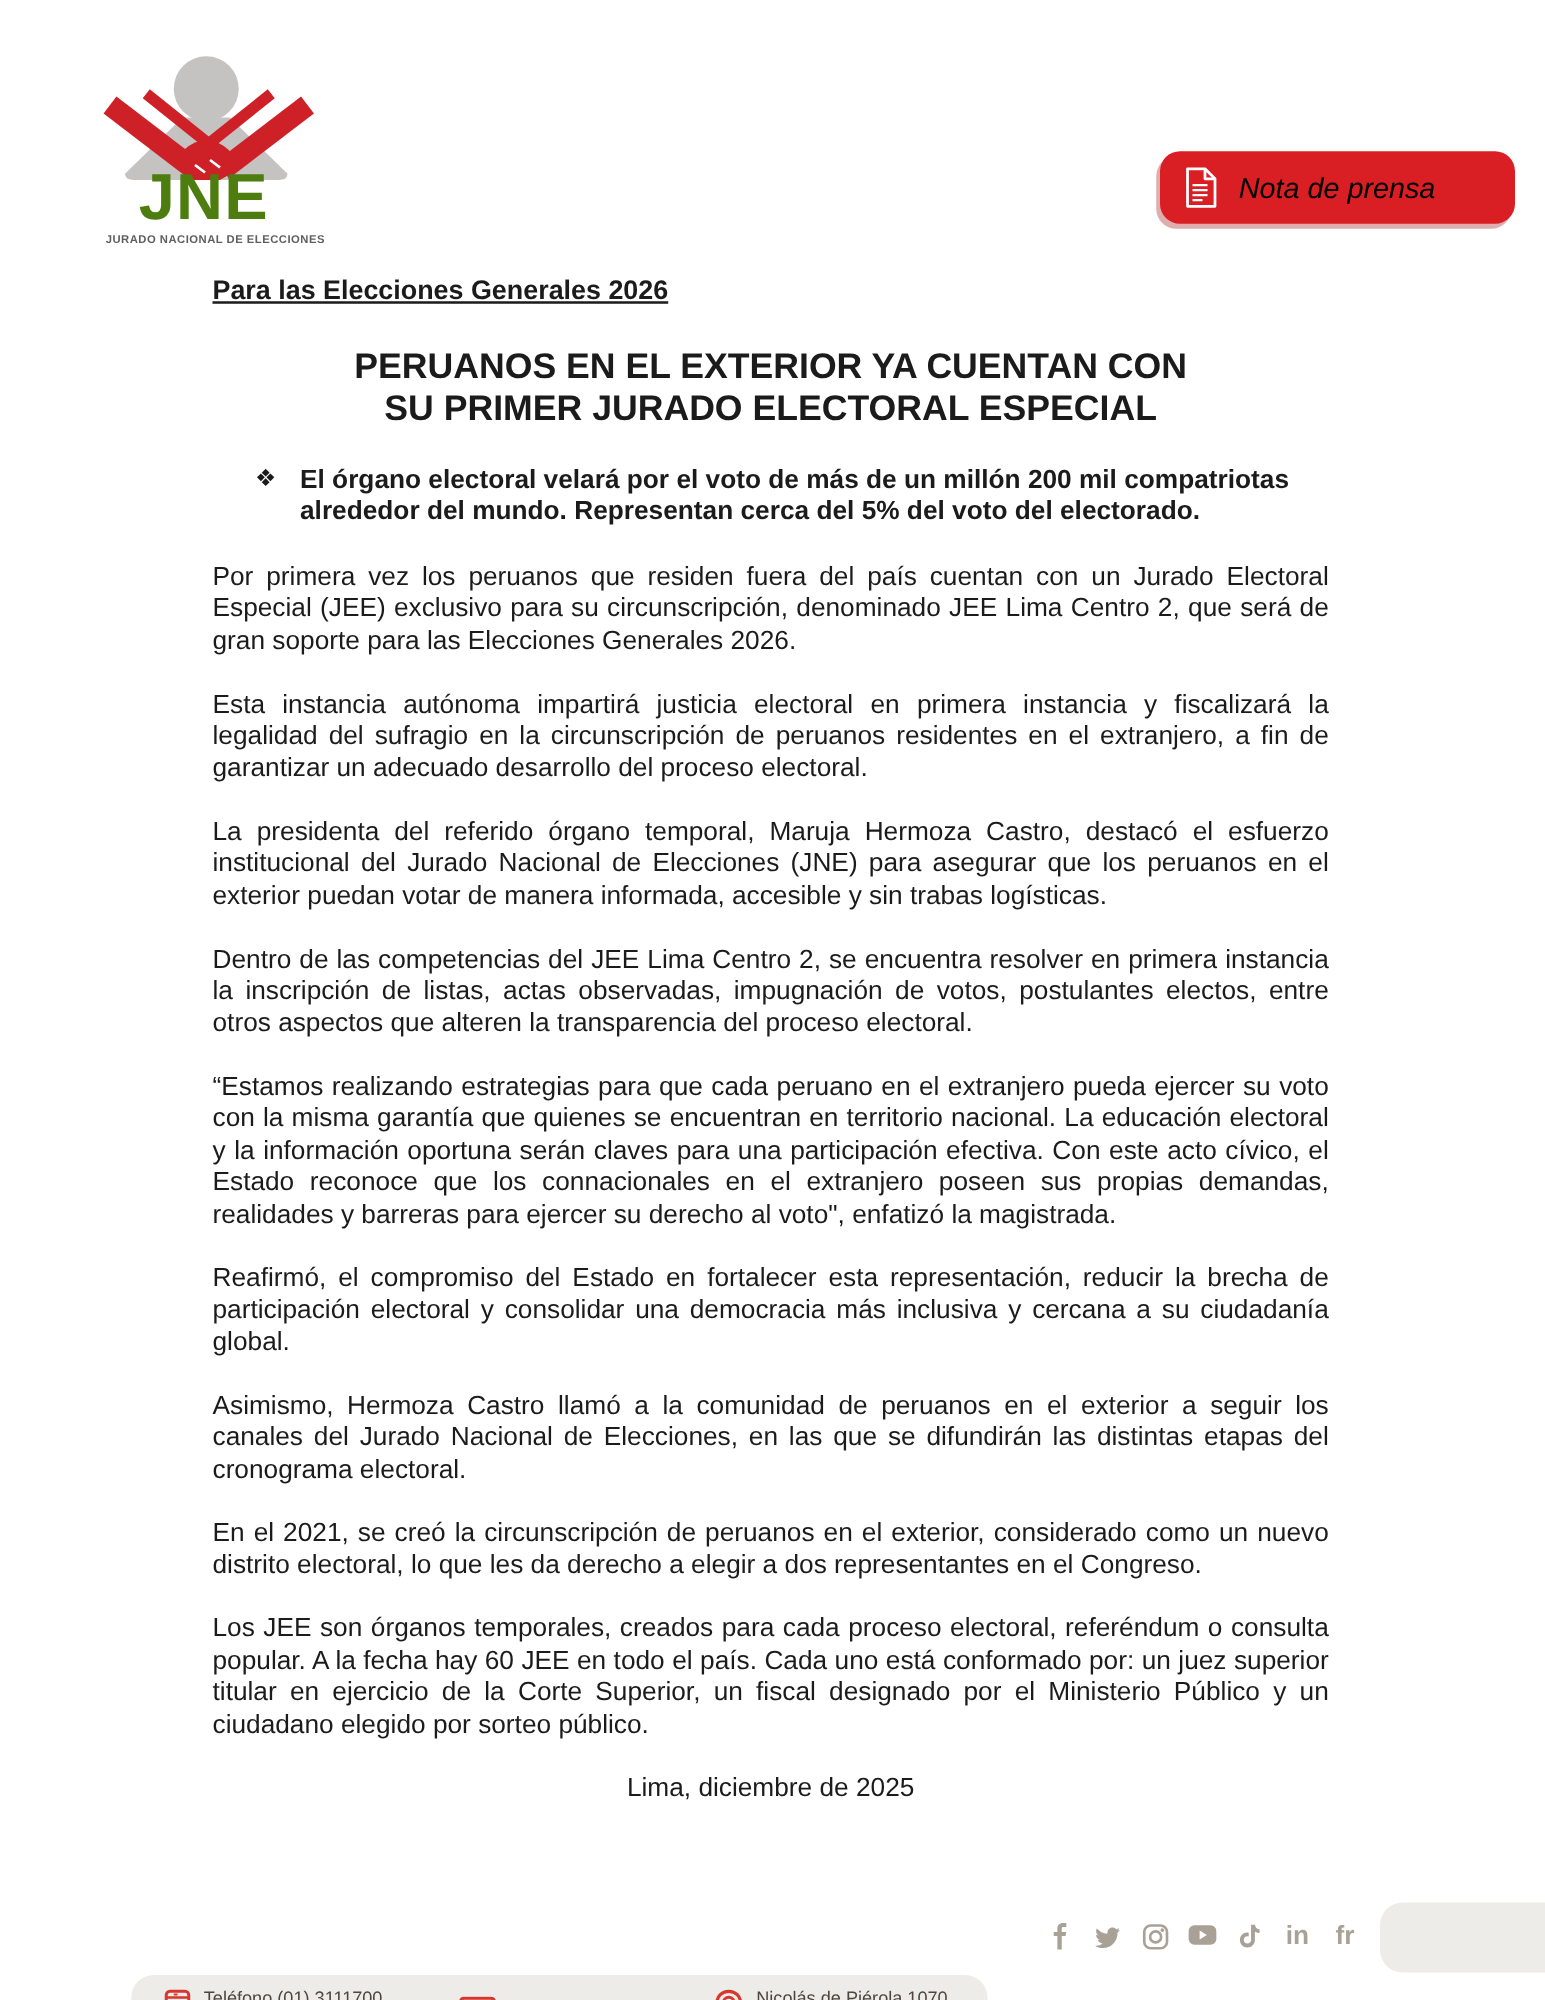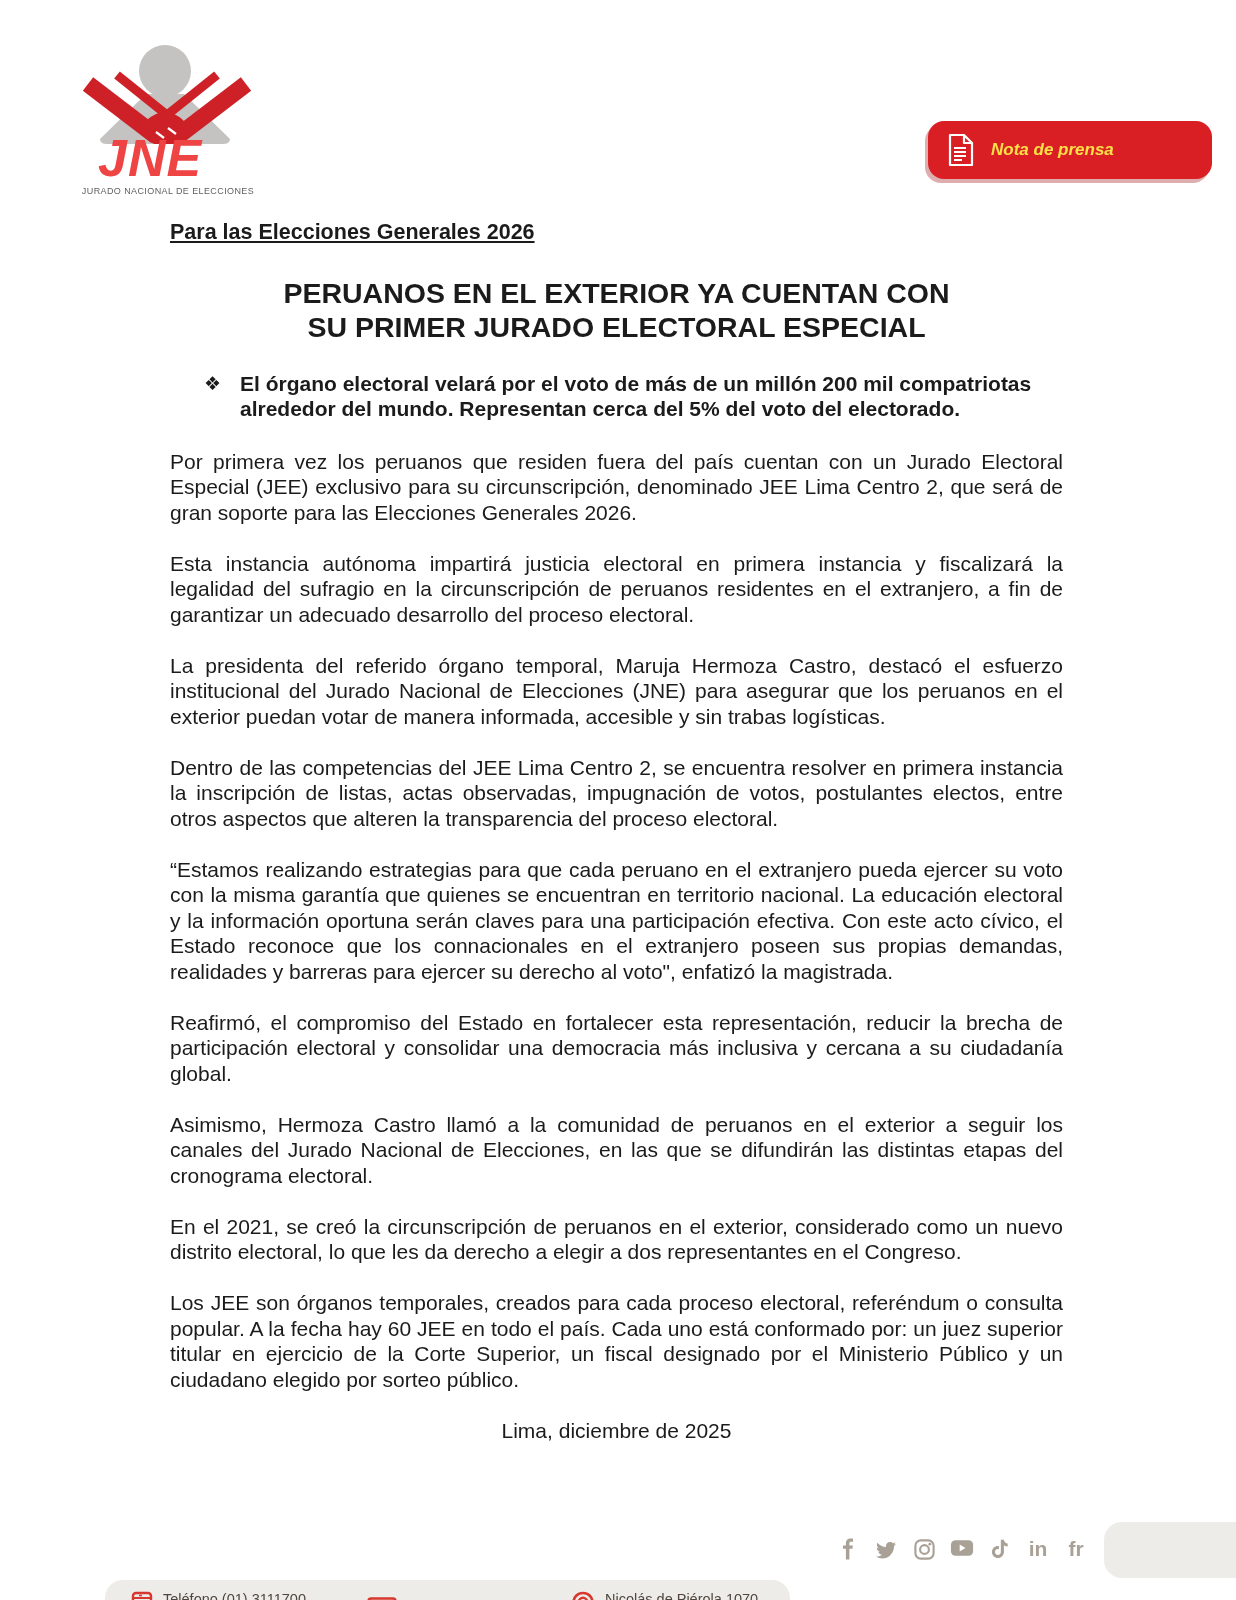--- a/index.html
+++ b/index.html
@@ -5,34 +5,34 @@
   html,body{margin:0;padding:0;}
   body{
     width:1236px;height:1600px;position:relative;background:#ffffff;
     font-family:"Liberation Sans","DejaVu Sans",sans-serif;color:#1b1b1b;
     overflow:hidden;
   }
   
   .logo-block{position:absolute;left:78px;top:44px;width:180px;}
   .logo-emblem{display:block;}
   .logo-acronym{
-    position:absolute;left:20px;top:88px;width:130px;
-    font-size:52px;font-weight:800;color:#ef4444;letter-spacing:1px;line-height:1;font-style:italic;
+    position:absolute;left:20px;top:88px;width:130px;text-align:center;
+    font-size:52px;font-weight:800;color:#4d7c0f;letter-spacing:1px;line-height:1;
   }
   .logo-caption{
-    position:absolute;left:-2px;top:142px;width:184px;text-align:center;
-    font-size:9px;font-weight:normal;color:#5f5f5f;letter-spacing:.4px;white-space:nowrap;
+    position:absolute;left:-2px;top:142px;width:184px;text-align:right;
+    font-size:9px;font-weight:bold;color:#5f5f5f;letter-spacing:.4px;white-space:nowrap;
   }
   .badge{
     position:absolute;left:928px;top:121px;width:284px;height:58px;
     background:#DA1F24;border-radius:16px;display:flex;align-items:center;
     box-sizing:border-box;padding-left:18px;gap:15px;
     box-shadow:-3px 4px 0 rgba(160,20,24,.35);
   }
-  .badge-label{color:#fde047;font-size:17px;font-weight:bold;font-style:italic;}
+  .badge-label{color:#000000;font-size:23px;font-weight:normal;font-style:italic;}
   
   .article{position:absolute;left:170px;top:220px;width:893px;font-size:21px;line-height:25.5px;}
   .kicker{font-weight:bold;font-size:21.5px;text-decoration:underline;margin:0 0 30px 0;}
   .doc-title{text-align:center;font-weight:bold;font-size:28.5px;line-height:34px;margin:16px 0 27px 0;}
   .doc-title span{display:block;}
   .bullet-item{position:relative;font-weight:bold;padding-left:70px;width:800px;margin:0 0 27px 0;}
   .bullet-marker{position:absolute;left:34px;top:0;font-weight:normal;font-size:19px;}
   .para{margin:0 0 25.5px 0;text-align:justify;}
   .dateline{margin:12px;text-align:center;}
   

